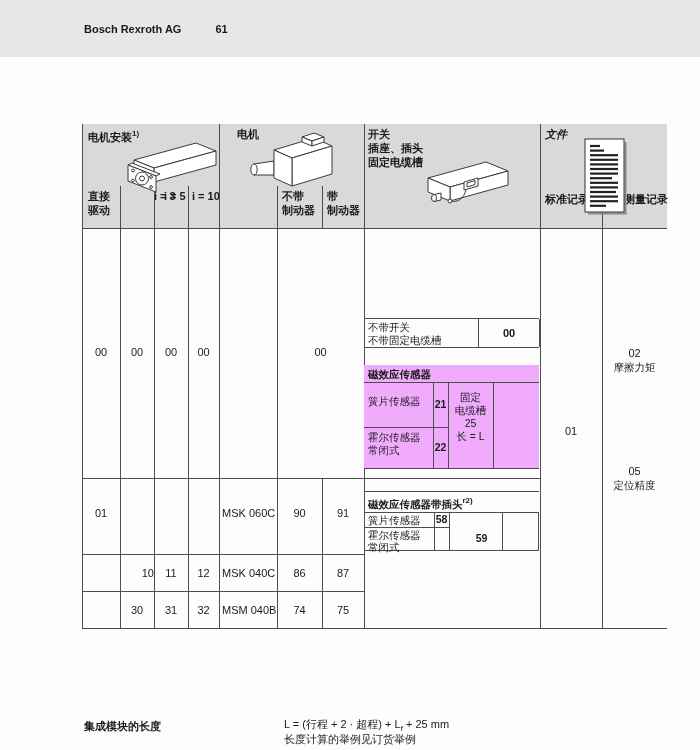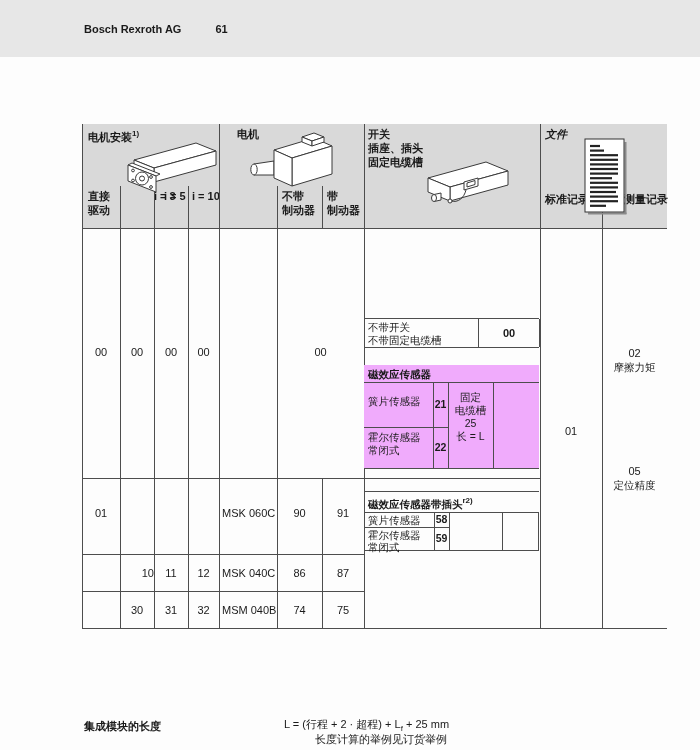--- a/index.html
+++ b/index.html
@@ -207,21 +207,21 @@
   <div class="abs vl" style="left:85px;top:20px;height:38px;"></div>
   <div class="abs vl" style="left:138px;top:20px;height:38px;"></div>
   <div class="abs vl" style="left:174px;top:20px;height:38px;"></div>
   <div class="abs hl" style="left:0;top:35px;width:85px;"></div>
   <div class="abs small" style="left:4px;top:22px;">簧片传感器</div>
   <div class="numcell" style="left:70px;top:20px;width:15px;height:15px;line-height:15px;">58</div>
   <div class="abs small lh12" style="left:4px;top:37px;">
     <div>霍尔传感器</div>
     <div>常闭式</div>
   </div>
-  <div class="numcell" style="left:70px;top:35px;width:15px;height:23px;line-height:23px;">59</div>
+  <div class="numcell" style="left:70px;top:35px;width:15px;height:23px;line-height:23px;padding-left:40px;">59</div>
 </div>
 
 <div class="abs cell" style="left:540px;top:424px;width:62px;">01</div>
 <div class="abs cell" style="left:602px;top:346px;width:65px;">
   <div>02</div>
   <div class="small">摩擦力矩</div>
 </div>
 <div class="abs cell" style="left:602px;top:464px;width:65px;">
   <div>05</div>
   <div class="small">定位精度</div>
@@ -247,13 +247,13 @@
   <div class="abs cell" style="left:188px;top:603px;width:31px;">32</div>
   <div class="abs cell" style="left:222px;top:603px;text-align:left;">MSM 040B</div>
   <div class="abs cell" style="left:277px;top:603px;width:45px;">74</div>
   <div class="abs cell" style="left:322px;top:603px;width:42px;">75</div>
 </div>
 
 <div class="abs bold" style="left:84px;top:719px;">集成模块的长度</div>
 <div class="abs" style="left:284px;top:717px;">
   <span>L = (行程 + 2 · 超程) + L</span><sub style="font-size:8px;">f</sub><span> + 25 mm</span>
 </div>
-<div class="abs" style="left:284px;top:732px;margin-left:31px;">长度计算的举例见订货举例</div>
+<div class="abs" style="left:284px;top:732px;">长度计算的举例见订货举例</div>
 
 </body></html>

